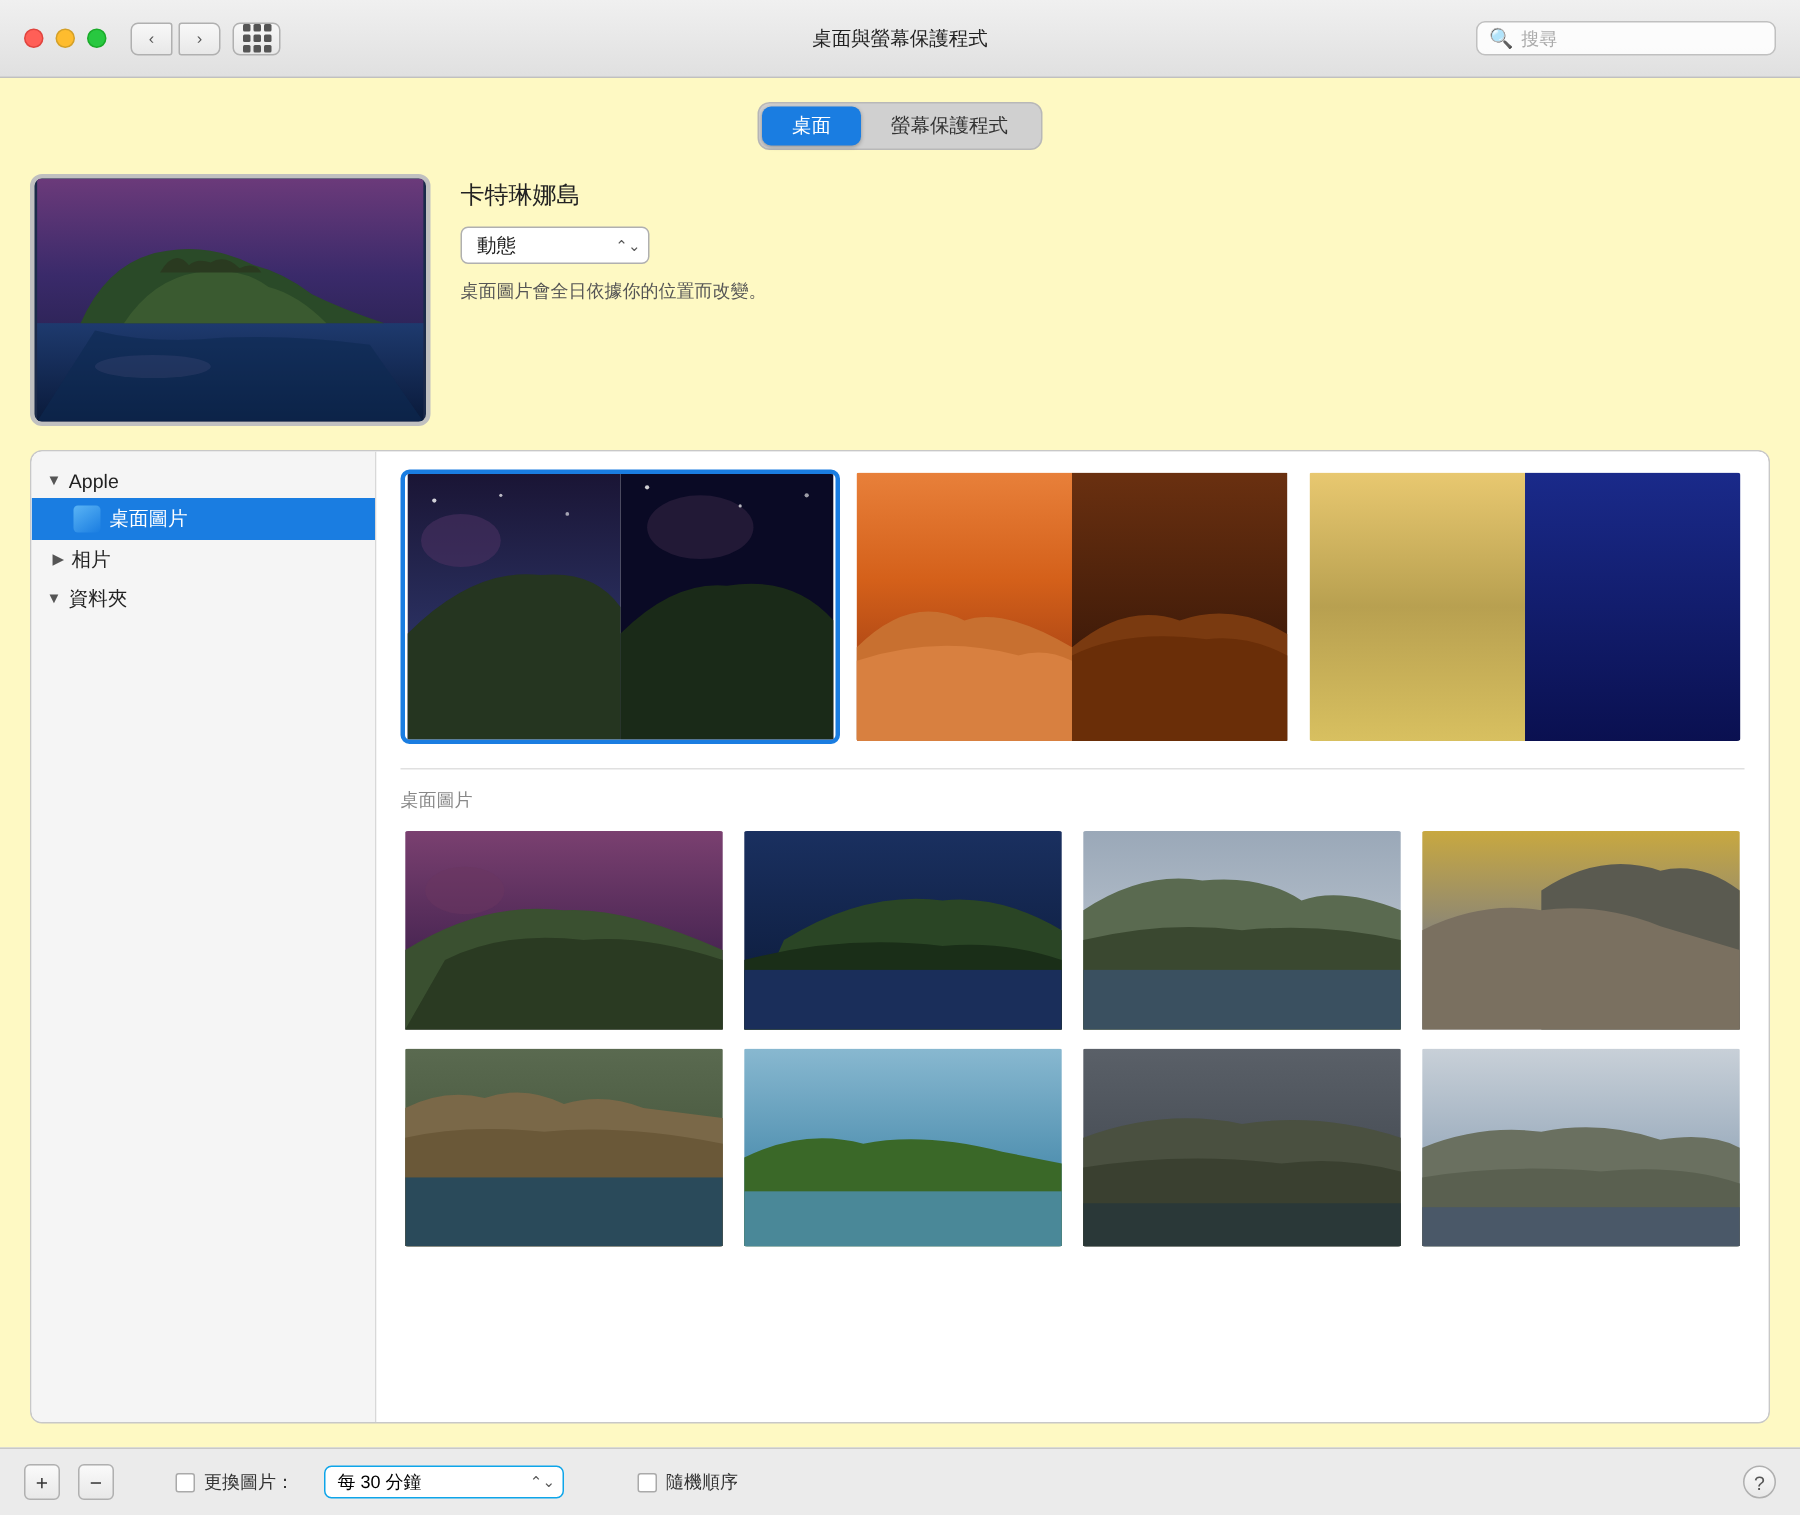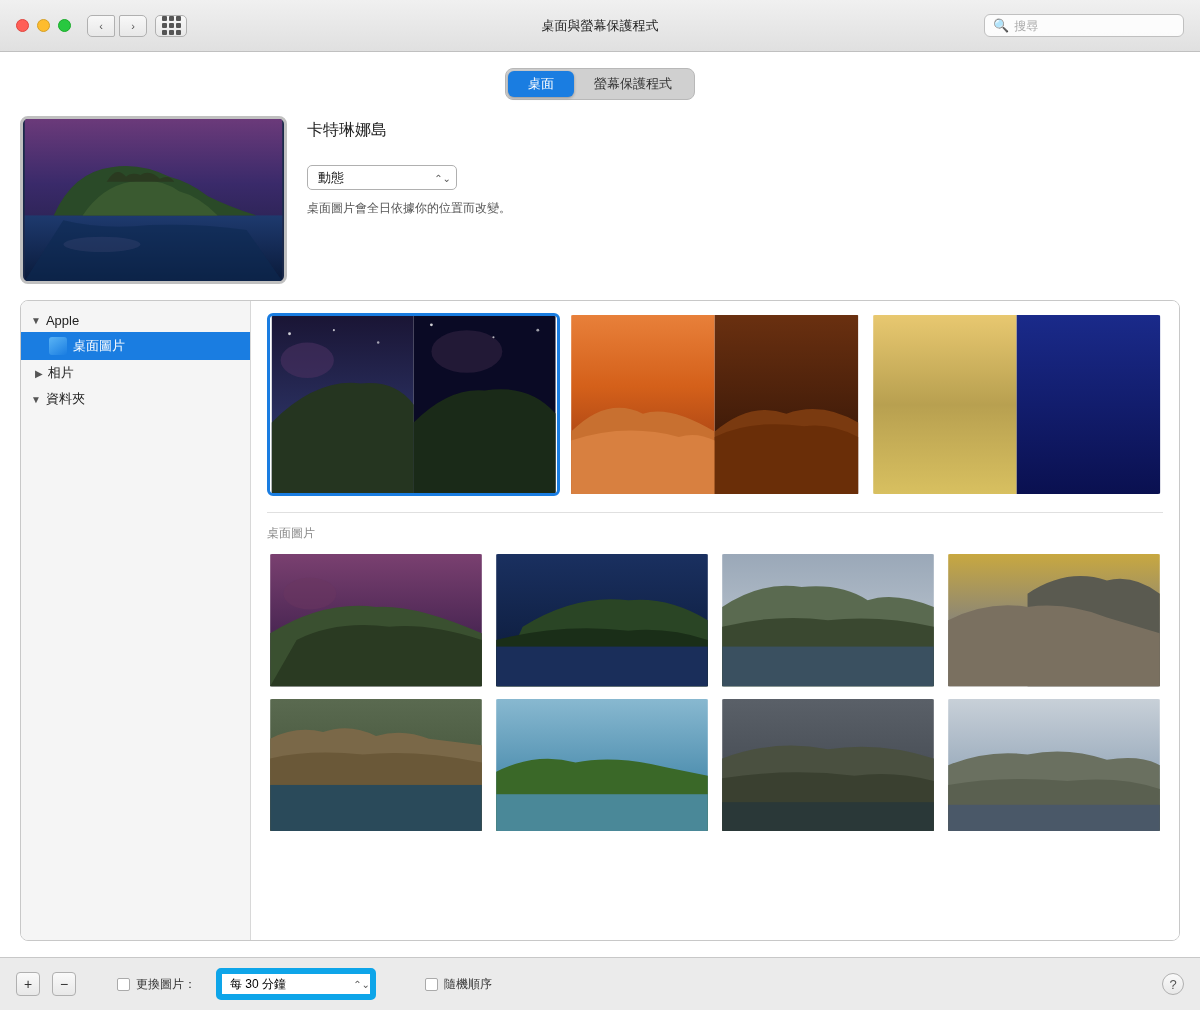--- a/index.html
+++ b/index.html
@@ -114,21 +114,21 @@
       font-size: 12px;
       color: #333;
       outline: none;
       width: 100%;
     }
     .search-input::placeholder { color: #aaa; }
 
     
     .main-content {
       flex: 1;
-      background: #ffffff;
+      background: #fef9c3;
       display: flex;
       flex-direction: column;
       padding: 16px 20px;
       overflow: hidden;
     }
 
     
     .tabs-row {
       display: flex;
       justify-content: center;
@@ -177,39 +177,39 @@
     }
     .preview-thumbnail svg { width: 100%; height: 100%; }
 
     .preview-info {
       padding-top: 4px;
     }
     .preview-name {
       font-size: 16px;
       font-weight: 500;
       color: #222;
-      margin-bottom: 24px;
+      margin-bottom: 10px;
     }
     .dropdown-row {
       display: flex;
       align-items: center;
       margin-bottom: 10px;
     }
     .dropdown-select {
       appearance: none;
       -webkit-appearance: none;
       background: white;
       border: 1px solid #b0b0b0;
       border-radius: 5px;
       padding: 4px 28px 4px 10px;
       font-size: 13px;
       font-family: inherit;
       color: #222;
       cursor: pointer;
-      width: 150px;
+      width: 126px;
       position: relative;
     }
     .dropdown-wrapper {
       position: relative;
       display: inline-block;
     }
     .dropdown-arrow {
       position: absolute;
       right: 6px;
       top: 50%;
@@ -368,21 +368,21 @@
       border-radius: 2px;
       background: white;
       cursor: pointer;
     }
     .interval-dropdown {
       margin-left: 8px;
     }
     .interval-select {
       appearance: none;
       -webkit-appearance: none;
-      border: 6px solid #0ea5e9;
+      border: 1px solid #0ea5e9;
       border-radius: 5px;
       padding: 3px 24px 3px 8px;
       font-size: 12px;
       font-family: inherit;
       background: white;
       cursor: pointer;
       min-width: 160px;
     }
     .help-btn {
       margin-left: auto;

